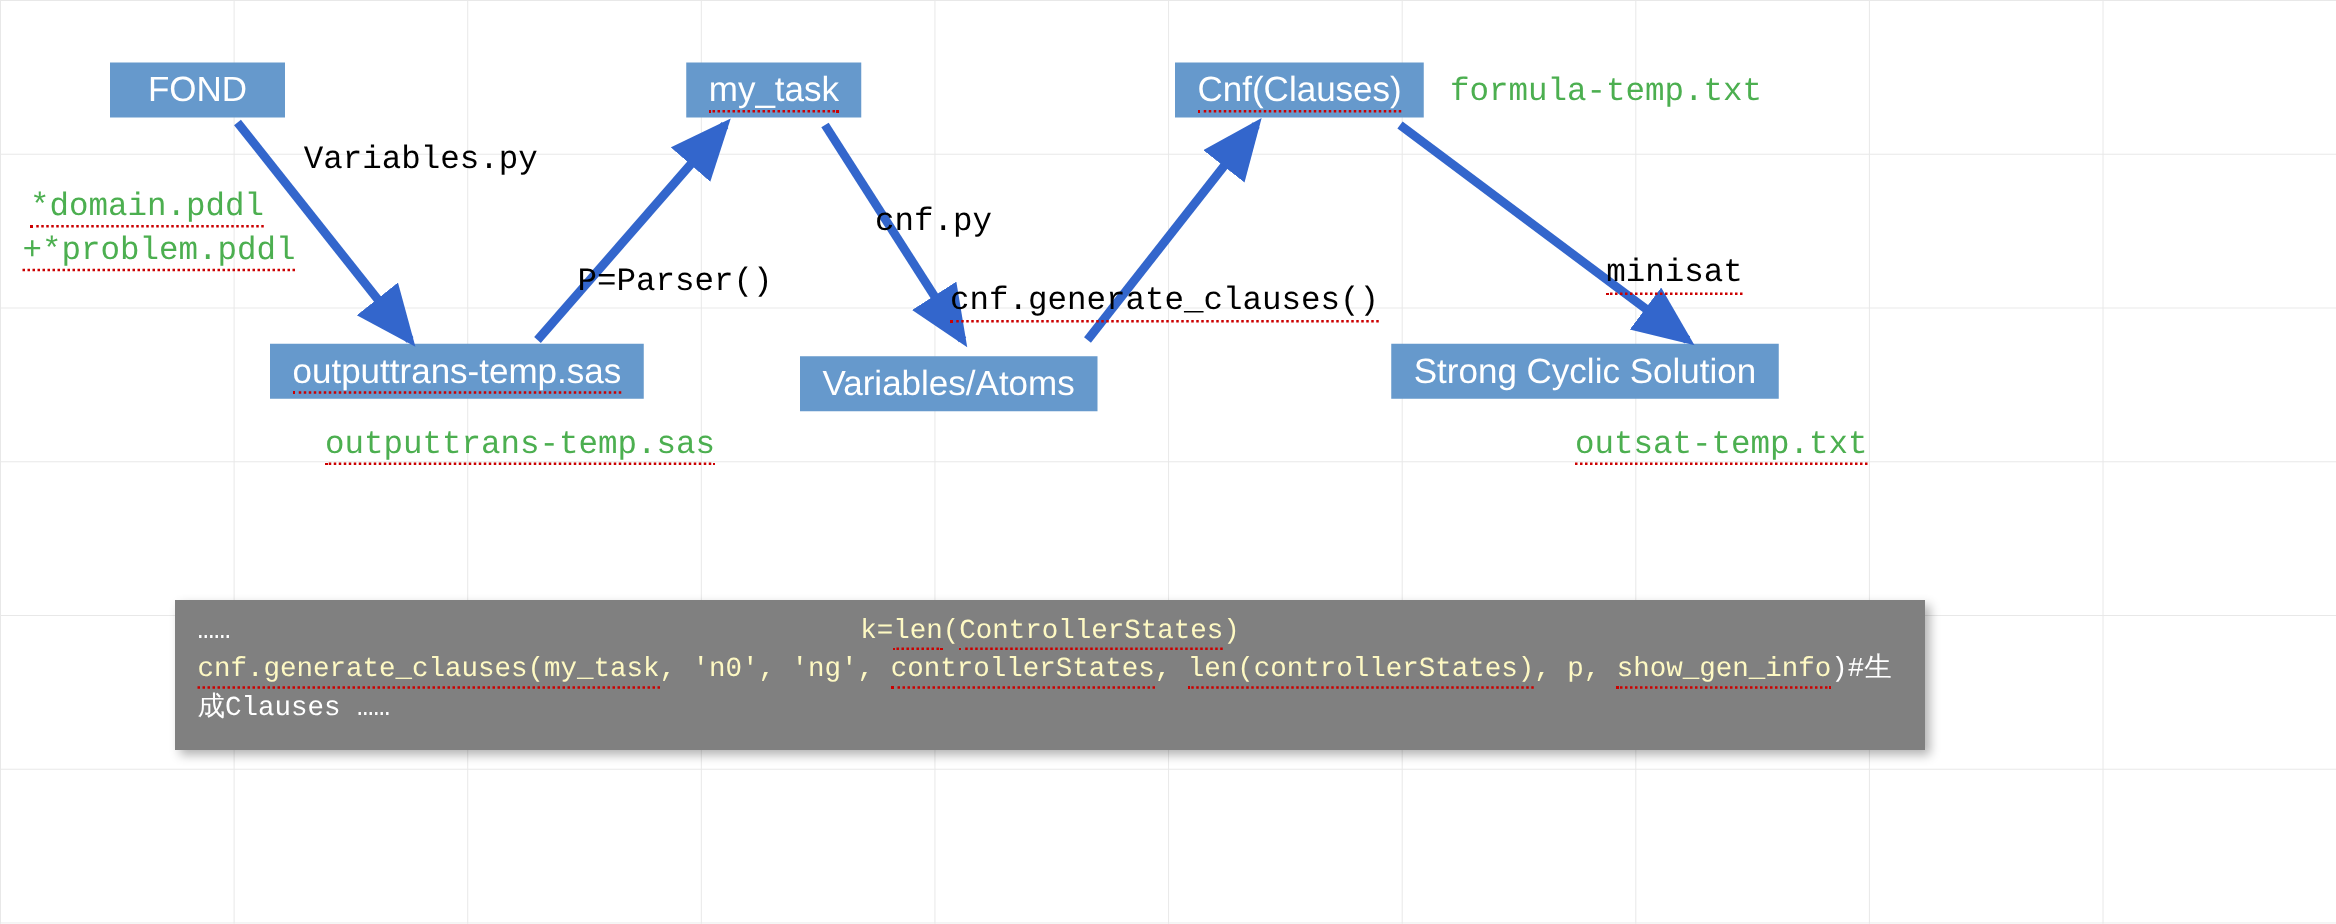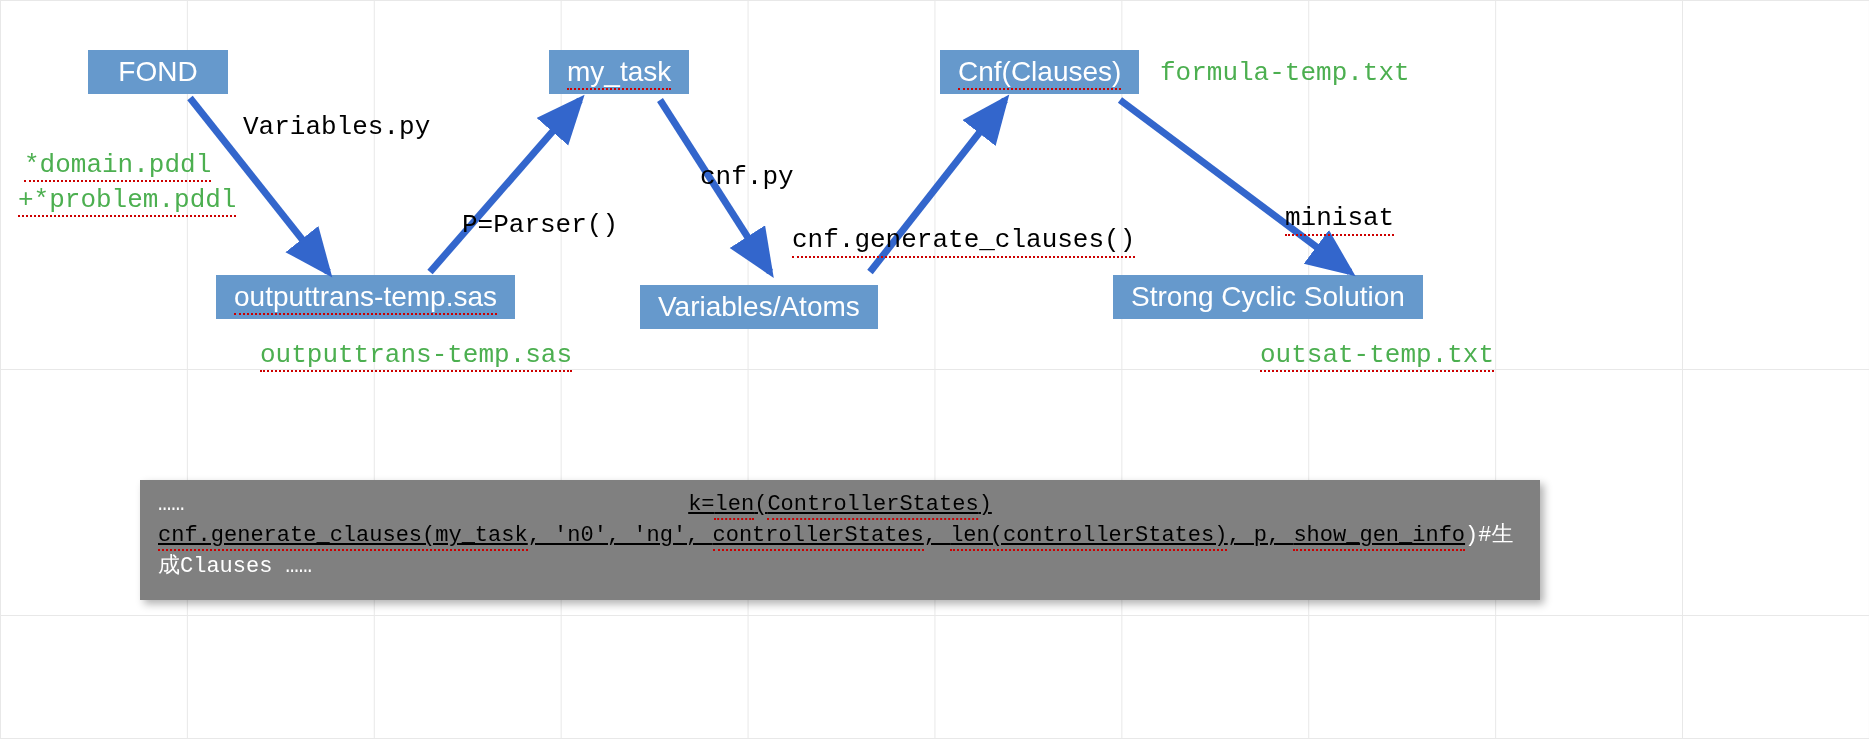--- a/index.html
+++ b/index.html
@@ -58,21 +58,21 @@
       height: 120px;
       background: #808080;
       box-shadow: 4px 4px 8px rgba(0,0,0,0.3);
       color: #ffffff;
       font-family: 'Courier New', monospace;
       font-size: 22px;
       padding: 10px 18px;
       line-height: 1.4;
       overflow: hidden;
     }
-    .code-block .yellow { color: #000000; text-decoration: underline; }
+    .code-block .yellow { color: #fef9c3; }
     .code-block .ul { border-bottom: 2px dotted #cc0000; padding-bottom:1px; }
   </style>
 </head>
 <body>
 
 <div class="box" style="left:88px; top:50px; width:140px;text-align:center;">FOND</div>
 <div class="box" style="left:216px; top:275px;"><span class="underline-red">outputtrans-temp.sas</span></div>
 <div class="box" style="left:549px; top:50px;"><span class="underline-red">my_task</span></div>
 <div class="box" style="left:640px; top:285px;">Variables/Atoms</div>
 <div class="box" style="left:940px; top:50px;"><span class="underline-red">Cnf(Clauses)</span></div>
@@ -87,21 +87,21 @@
   <line x1="190" y1="98" x2="328" y2="272" stroke="#3366cc" stroke-width="7" marker-end="url(#arrowhead)"></line>
   <line x1="430" y1="272" x2="580" y2="100" stroke="#3366cc" stroke-width="7" marker-end="url(#arrowhead)"></line>
   <line x1="660" y1="100" x2="770" y2="272" stroke="#3366cc" stroke-width="7" marker-end="url(#arrowhead)"></line>
   <line x1="870" y1="272" x2="1005" y2="100" stroke="#3366cc" stroke-width="7" marker-end="url(#arrowhead)"></line>
   <line x1="1120" y1="100" x2="1350" y2="272" stroke="#3366cc" stroke-width="7" marker-end="url(#arrowhead)"></line>
 </svg>
 
 <div class="edge-label" style="left:243px; top:112px;">Variables.py</div>
 <div class="edge-label" style="left:462px; top:210px;">P=Parser()</div>
 <div class="edge-label" style="left:700px; top:162px;">cnf.py</div>
-<div class="edge-label" style="left:792px; top:225px;"><span class="underline-red">cnf.generate_clauses()</span></div>
+<div class="edge-label" style="left:760px; top:225px;"><span class="underline-red">cnf.generate_clauses()</span></div>
 <div class="edge-label" style="left:1285px; top:203px;"><span class="underline-red">minisat</span></div>
 
 <div class="side-label" style="left:24px; top:150px;"><span class="ul">*domain.pddl</span></div>
 <div class="side-label" style="left:18px; top:185px;"><span class="ul">+*problem.pddl</span></div>
 <div class="side-label" style="left:260px; top:340px;"><span class="ul">outputtrans-temp.sas</span></div>
 <div class="side-label" style="left:1160px; top:58px;text-align:right;">formula-temp.txt</div>
 <div class="side-label" style="left:1260px; top:340px;"><span class="ul">outsat-temp.txt</span></div>
 
 <div class="code-block">
   <div style="text-align:left; position:relative;">

